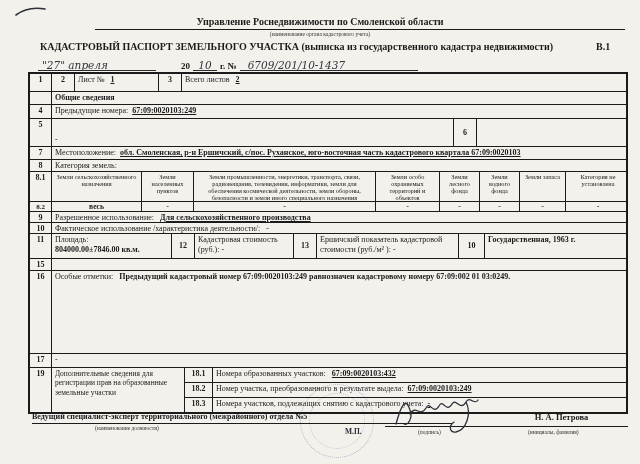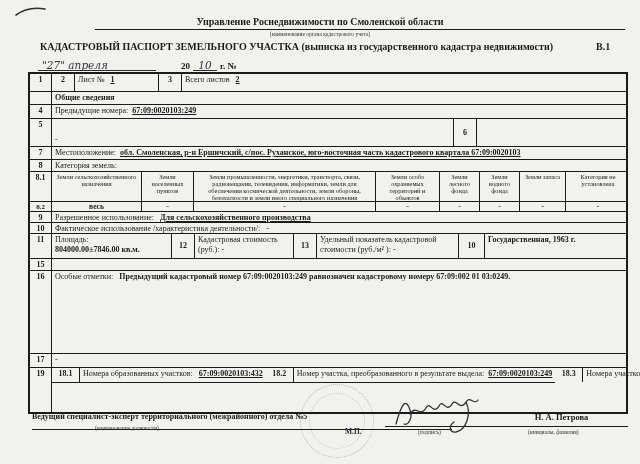--- a/index.html
+++ b/index.html
@@ -30,21 +30,21 @@
   .cell{border-right:1px solid #1b1b1b;padding:1px 3px;font-size:8px;line-height:1.25;overflow:hidden}
   .cell.endc{border-right:none}
   .num{width:22px;flex:none;text-align:center;font-weight:bold;font-size:8px;padding:1px 0}
   .nbox{flex:none;text-align:center;font-weight:bold;font-size:8px;padding:1px 0}
   .lbl{font-size:8px}
   .val{font-weight:bold}
   .und{text-decoration:underline}
   .hdr81{font-size:6.3px;line-height:1.12;text-align:center;padding:1px 1px}
   .dash{text-align:center}
   
-  .pos{top:412px;left:32px;width:420px;font-weight:bold;font-size:8px;border-bottom:1px solid #1b1b1b;padding-bottom:8px;z-index:2}
+  .pos{top:412px;left:32px;width:420px;font-weight:bold;font-size:8px;border-bottom:1px solid #1b1b1b;padding-bottom:2px;z-index:2}
   .pos-cap{top:425px;left:95px;font-size:5.5px;color:#333}
   .stamp{top:384px;left:300px;width:74px;height:74px;z-index:1}
   .stamp .c1{position:absolute;inset:0;border:1px dotted #9aa0b8;border-radius:50%;opacity:.75}
   .stamp .c2{position:absolute;inset:9px;border:1px dotted #a8adc0;border-radius:50%;opacity:.65}
   .mp{top:427px;left:345px;font-size:7.5px;font-weight:bold;color:#2c2c36;z-index:2}
   .sig-svg{top:388px;left:390px;z-index:3}
   .sig-line{top:426px;left:385px;width:105px;border-bottom:1px solid #1b1b1b;z-index:2}
   .sig-cap{top:429px;left:418px;font-size:5.5px;color:#333}
   .name{top:412px;left:495px;width:133px;text-align:center;font-weight:bold;font-size:8.5px;z-index:2}
   .name-line{top:426px;left:485px;width:143px;border-bottom:1px solid #1b1b1b;z-index:2}
@@ -62,20 +62,21 @@
 <div class="abs org-cap">(наименование органа кадастрового учета)</div>
 <div class="abs title-row">КАДАСТРОВЫЙ ПАСПОРТ ЗЕМЕЛЬНОГО УЧАСТКА (выписка из государственного кадастра недвижимости)</div>
 <div class="abs form-code">В.1</div>
 
 <div class="abs date-row">
   <span class="hand hw-underline" style="width:118px;padding-left:4px">"27" апреля</span>
   <span style="width:22px"></span>
   <span class="printed">20</span>
   <span class="hand hw-underline" style="width:24px;text-align:center">10</span>
   <span class="printed">г. №</span>
+  <span class="hand hw-underline" style="width:178px;padding-left:8px">6709/201/10-1437</span>
 </div>
 
 <div class="abs stamp">
   <div class="c1"></div>
   <div class="c2"></div>
 </div>
 
 <div class="abs tbl">
 
   <div class="row" style="height:18px">
@@ -172,21 +173,21 @@
       <span class="lbl">Площадь:</span>
       <div class="val">804000.00±7846.00 кв.м.</div>
     </div>
     <div class="cell nbox" style="width:23px;display:flex;align-items:center;justify-content:center">12</div>
     <div class="cell" style="width:99px;flex:none">
       <span class="lbl">Кадастровая стоимость (руб.):</span>
       <span>-</span>
     </div>
     <div class="cell nbox" style="width:23px;display:flex;align-items:center;justify-content:center">13</div>
     <div class="cell" style="width:142px;flex:none">
-      <span class="lbl">Удельный показатель кадастровой стоимости (руб./м² ):</span>
+      <span class="lbl">Ершичский показатель кадастровой стоимости (руб./м² ):</span>
       <span>-</span>
     </div>
     <div class="cell nbox" style="width:26px;display:flex;align-items:center;justify-content:center">10</div>
     <div class="cell endc val" style="width:145px;flex:none">Государственная, 1963 г.</div>
   </div>
 
   <div class="row" style="height:12px">
     <div class="cell num">15</div>
   </div>
 
@@ -198,21 +199,22 @@
     </div>
   </div>
 
   <div class="row" style="height:14px">
     <div class="cell num">17</div>
     <div class="cell endc" style="flex:1">-</div>
   </div>
 
   <div class="row last" style="height:44px">
     <div class="cell num">19</div>
-    <div style="flex:1;display:flex;">
+    <div class="cell" style="width:133px;flex:none;font-size:7.5px;line-height:1.25">Дополнительные сведения для регистрации прав на образованные земельные участки</div>
+    <div style="flex:1;display:flex;flex-direction:column">
       <div class="row" style="height:15px;flex:none">
         <div class="cell nbox" style="width:28px">18.1</div>
         <div class="cell endc" style="flex:1">
           <span class="lbl">Номера образованных участков:</span>&nbsp;&nbsp;
           <span class="val und">67:09:0020103:432</span>
         </div>
       </div>
       <div class="row" style="height:15px;flex:none">
         <div class="cell nbox" style="width:28px">18.2</div>
         <div class="cell endc" style="flex:1">

